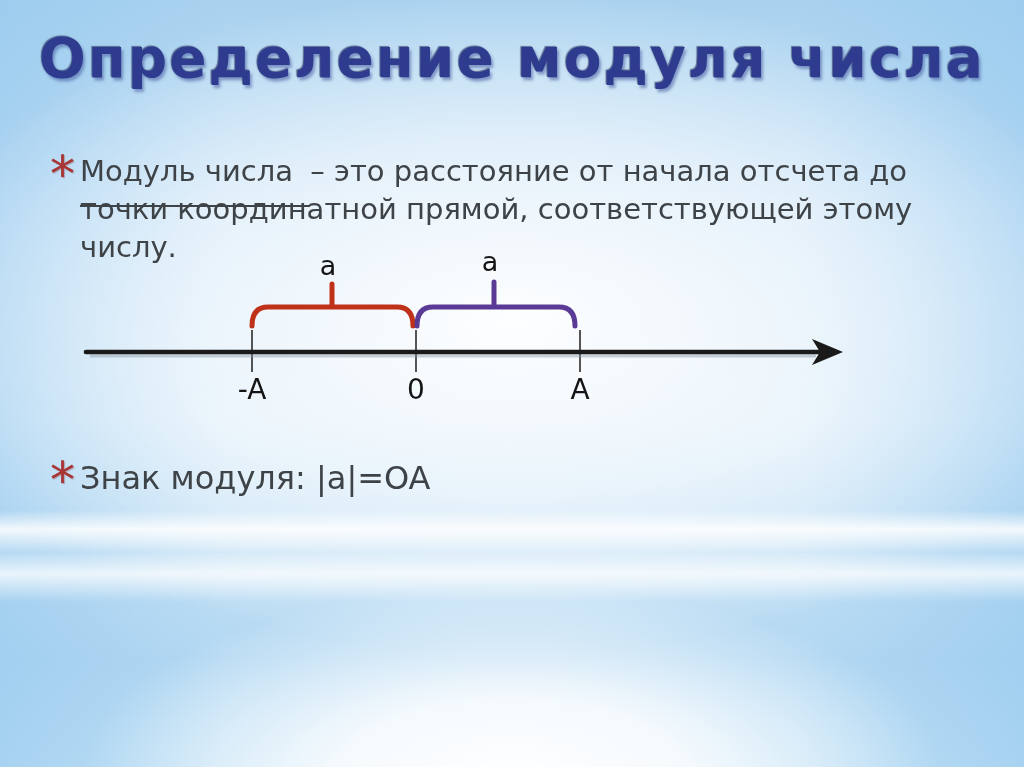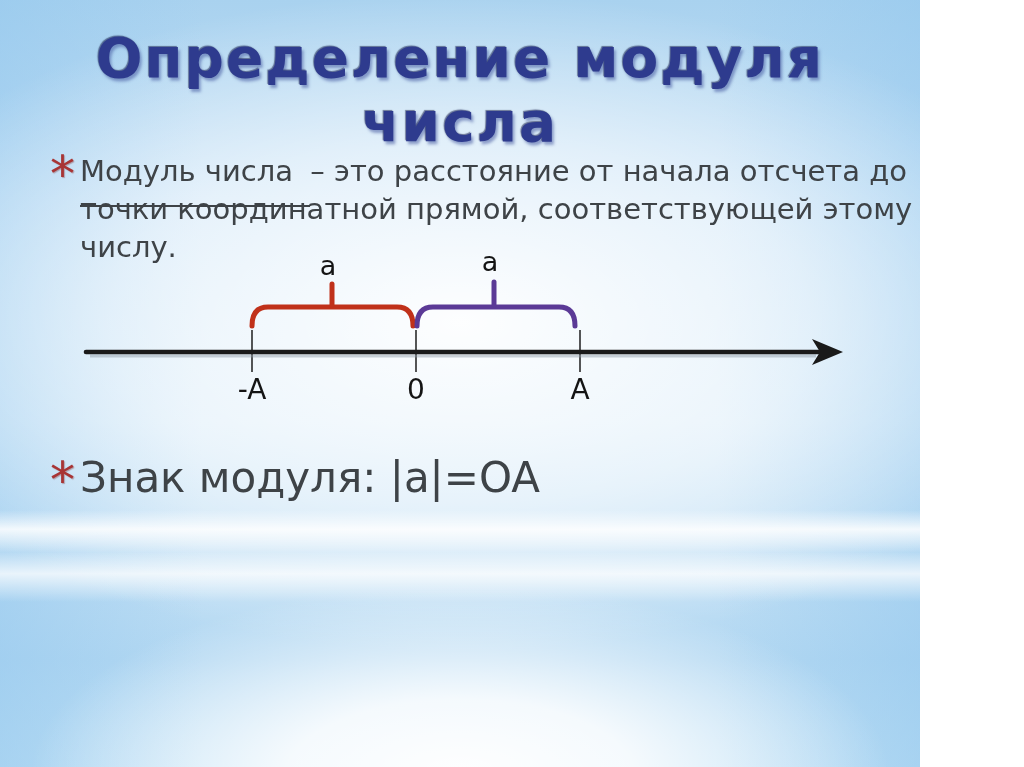--- a/index.html
+++ b/index.html
@@ -1,18 +1,18 @@
 <!DOCTYPE html>
 <html><head>
 <meta charset="utf-8">
 <style>
   html,body{margin:0;padding:0;}
   .slide{
     position:relative;
-    width:920px;height:767px;
+    width:1024px;height:767px;
     overflow:hidden;
     font-family:"DejaVu Sans","Liberation Sans",sans-serif;
     background-color:#a9d2ef;
     background-image:
       
       radial-gradient(ellipse 430px 190px at 50% 101%, rgba(255,255,255,0.98) 0%, rgba(255,255,255,0.85) 40%, rgba(255,255,255,0) 100%),
       
       radial-gradient(ellipse 640px 330px at 50% 42%, rgba(255,255,255,0.96) 0%, rgba(255,255,255,0.55) 55%, rgba(255,255,255,0) 100%),
       
       linear-gradient(180deg,
@@ -41,21 +41,21 @@
   .marker{
     color:#a83434;
     font-size:50px;line-height:0.9;
     margin-right:5px;flex:0 0 auto;
     text-shadow:1px 1px 1px rgba(120,30,30,0.35);
   }
   .btext{
     margin:0;color:#3e4347;
     font-size:29px;line-height:38px;
   }
-  .b2text{font-size:42px;line-height:40px;}
+  .b2text{font-size:32px;line-height:40px;}
   .underline{
     border-bottom:2px solid #3e4347;
     padding-right:8px;padding-bottom:17px;
   }
   .diagram{position:absolute;left:78px;top:244px;}
   .bracket{fill:none;stroke-width:5;stroke-linecap:round;stroke-linejoin:round;}
   .tick{stroke:#2b2b2b;stroke-width:1.6;}
   .axis-shadow{stroke:#8d9aa5;stroke-width:3.2;opacity:0.45;}
   .axis{stroke-width:4.6;stroke-linecap:round;}
   .seg-label{font-size:27px;fill:#141414;text-anchor:middle;font-family:"DejaVu Sans","Liberation Sans",sans-serif;}

